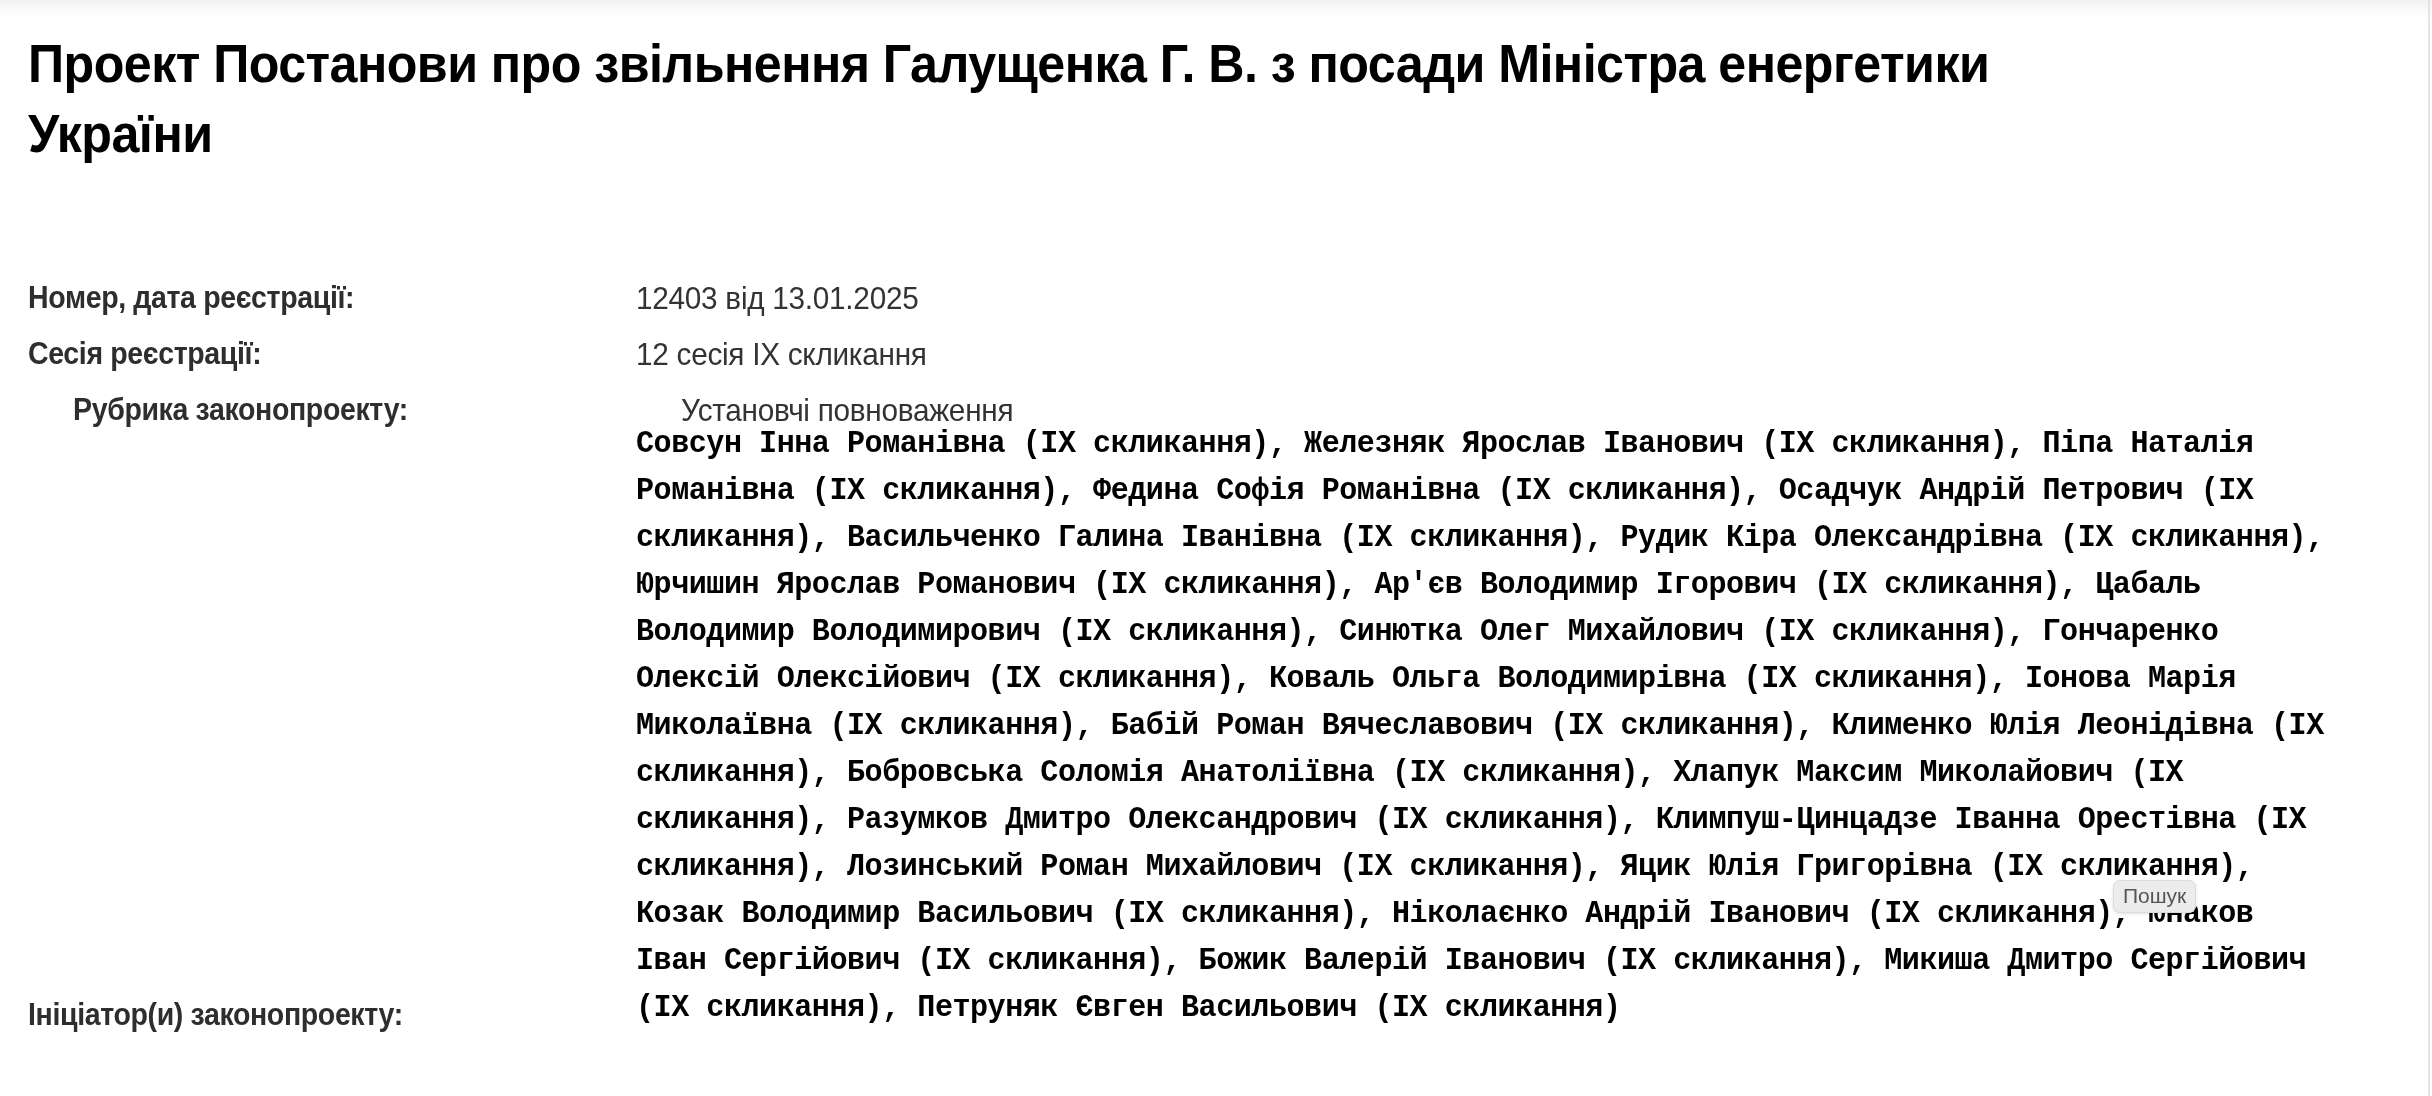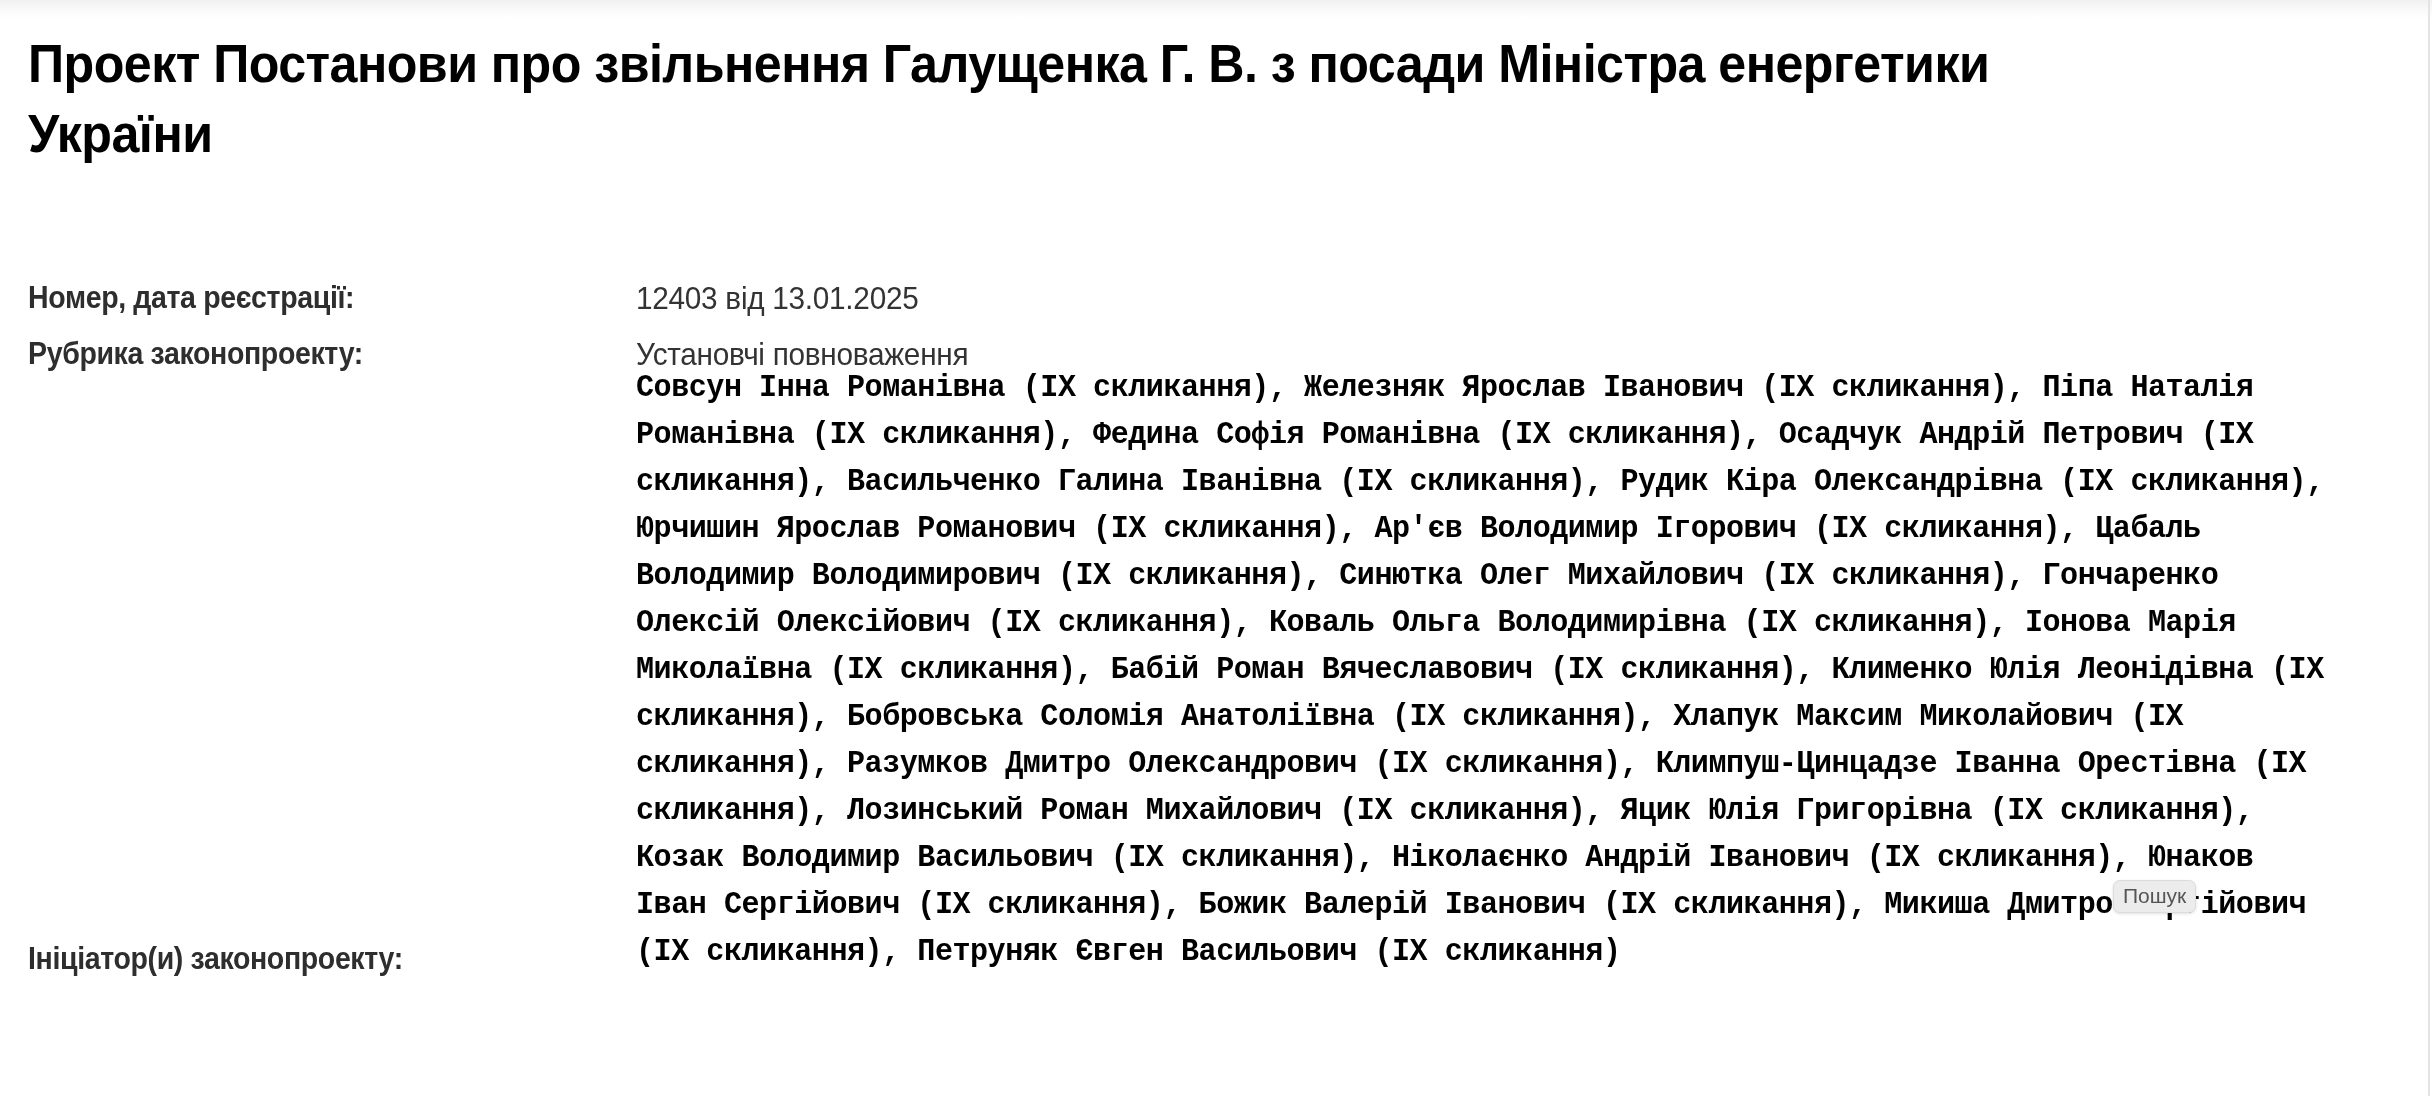--- a/index.html
+++ b/index.html
@@ -67,21 +67,21 @@
     font-size: 32px;
     line-height: 32px;
     font-weight: 400;
     color: #333;
     letter-spacing: -0.3px;
     transform: scaleX(0.93);
     transform-origin: left top;
   }
   .row-1 { height: 56px; }
   .row-2 { height: 56px; }
-  .row-3 { height: 56px; }
+  .row-3 { height: 56px; margin-left: 45px; }
   .row-4 { height: 90px; }
   .row-4 .info-label { line-height: 34px; }
   .row-5 { }
   .row-5 .info-label { padding-top: 2px; }
   .initiators {
     flex: 1;
     font-size: 32px;
     line-height: 47px;
     font-weight: 700;
     color: #000;
@@ -118,20 +118,24 @@
 <div class="top-shadow"></div>
 <div class="right-rule"></div>
 
 <h1 class="page-title">Проект Постанови про звільнення Галущенка Г. В. з посади Міністра енергетики України</h1>
 
 <div class="info-table">
   <div class="info-row row-1">
     <div class="info-label">Номер, дата реєстрації:</div>
     <div class="info-value">12403 від 13.01.2025</div>
   </div>
+  <div class="info-row row-2">
+    <div class="info-label">Сесія реєстрації:</div>
+    <div class="info-value">12 сесія IX скликання</div>
+  </div>
   <div class="info-row row-3">
     <div class="info-label">Рубрика законопроекту:</div>
     <div class="info-value">Установчі повноваження</div>
   </div>
   <div class="info-row row-5">
     <div class="info-label">Ініціатор(и) законопроекту:</div>
     <div class="initiators-wrap">
       <div class="initiators">Совсун Інна Романівна (IX скликання), Железняк Ярослав Іванович (IX скликання), Піпа Наталія Романівна (IX скликання), Федина Софія Романівна (IX скликання), Осадчук Андрій Петрович (IX скликання), Васильченко Галина Іванівна (IX скликання), Рудик Кіра Олександрівна (IX скликання), Юрчишин Ярослав Романович (IX скликання), Ар'єв Володимир Ігорович (IX скликання), Цабаль Володимир Володимирович (IX скликання), Синютка Олег Михайлович (IX скликання), Гончаренко Олексій Олексійович (IX скликання), Коваль Ольга Володимирівна (IX скликання), Іонова Марія Миколаївна (IX скликання), Бабій Роман Вячеславович (IX скликання), Клименко Юлія Леонідівна (IX скликання), Бобровська Соломія Анатоліївна (IX скликання), Хлапук Максим Миколайович (IX скликання), Разумков Дмитро Олександрович (IX скликання), Климпуш-Цинцадзе Іванна Орестівна (IX скликання), Лозинський Роман Михайлович (IX скликання), Яцик Юлія Григорівна (IX скликання), Козак Володимир Васильович (IX скликання), Ніколаєнко Андрій Іванович (IX скликання), Юнаков Іван Сергійович (IX скликання), Божик Валерій Іванович (IX скликання), Микиша Дмитро Сергійович (IX скликання), Петруняк Євген Васильович (IX скликання)</div>
     </div>
   </div>

